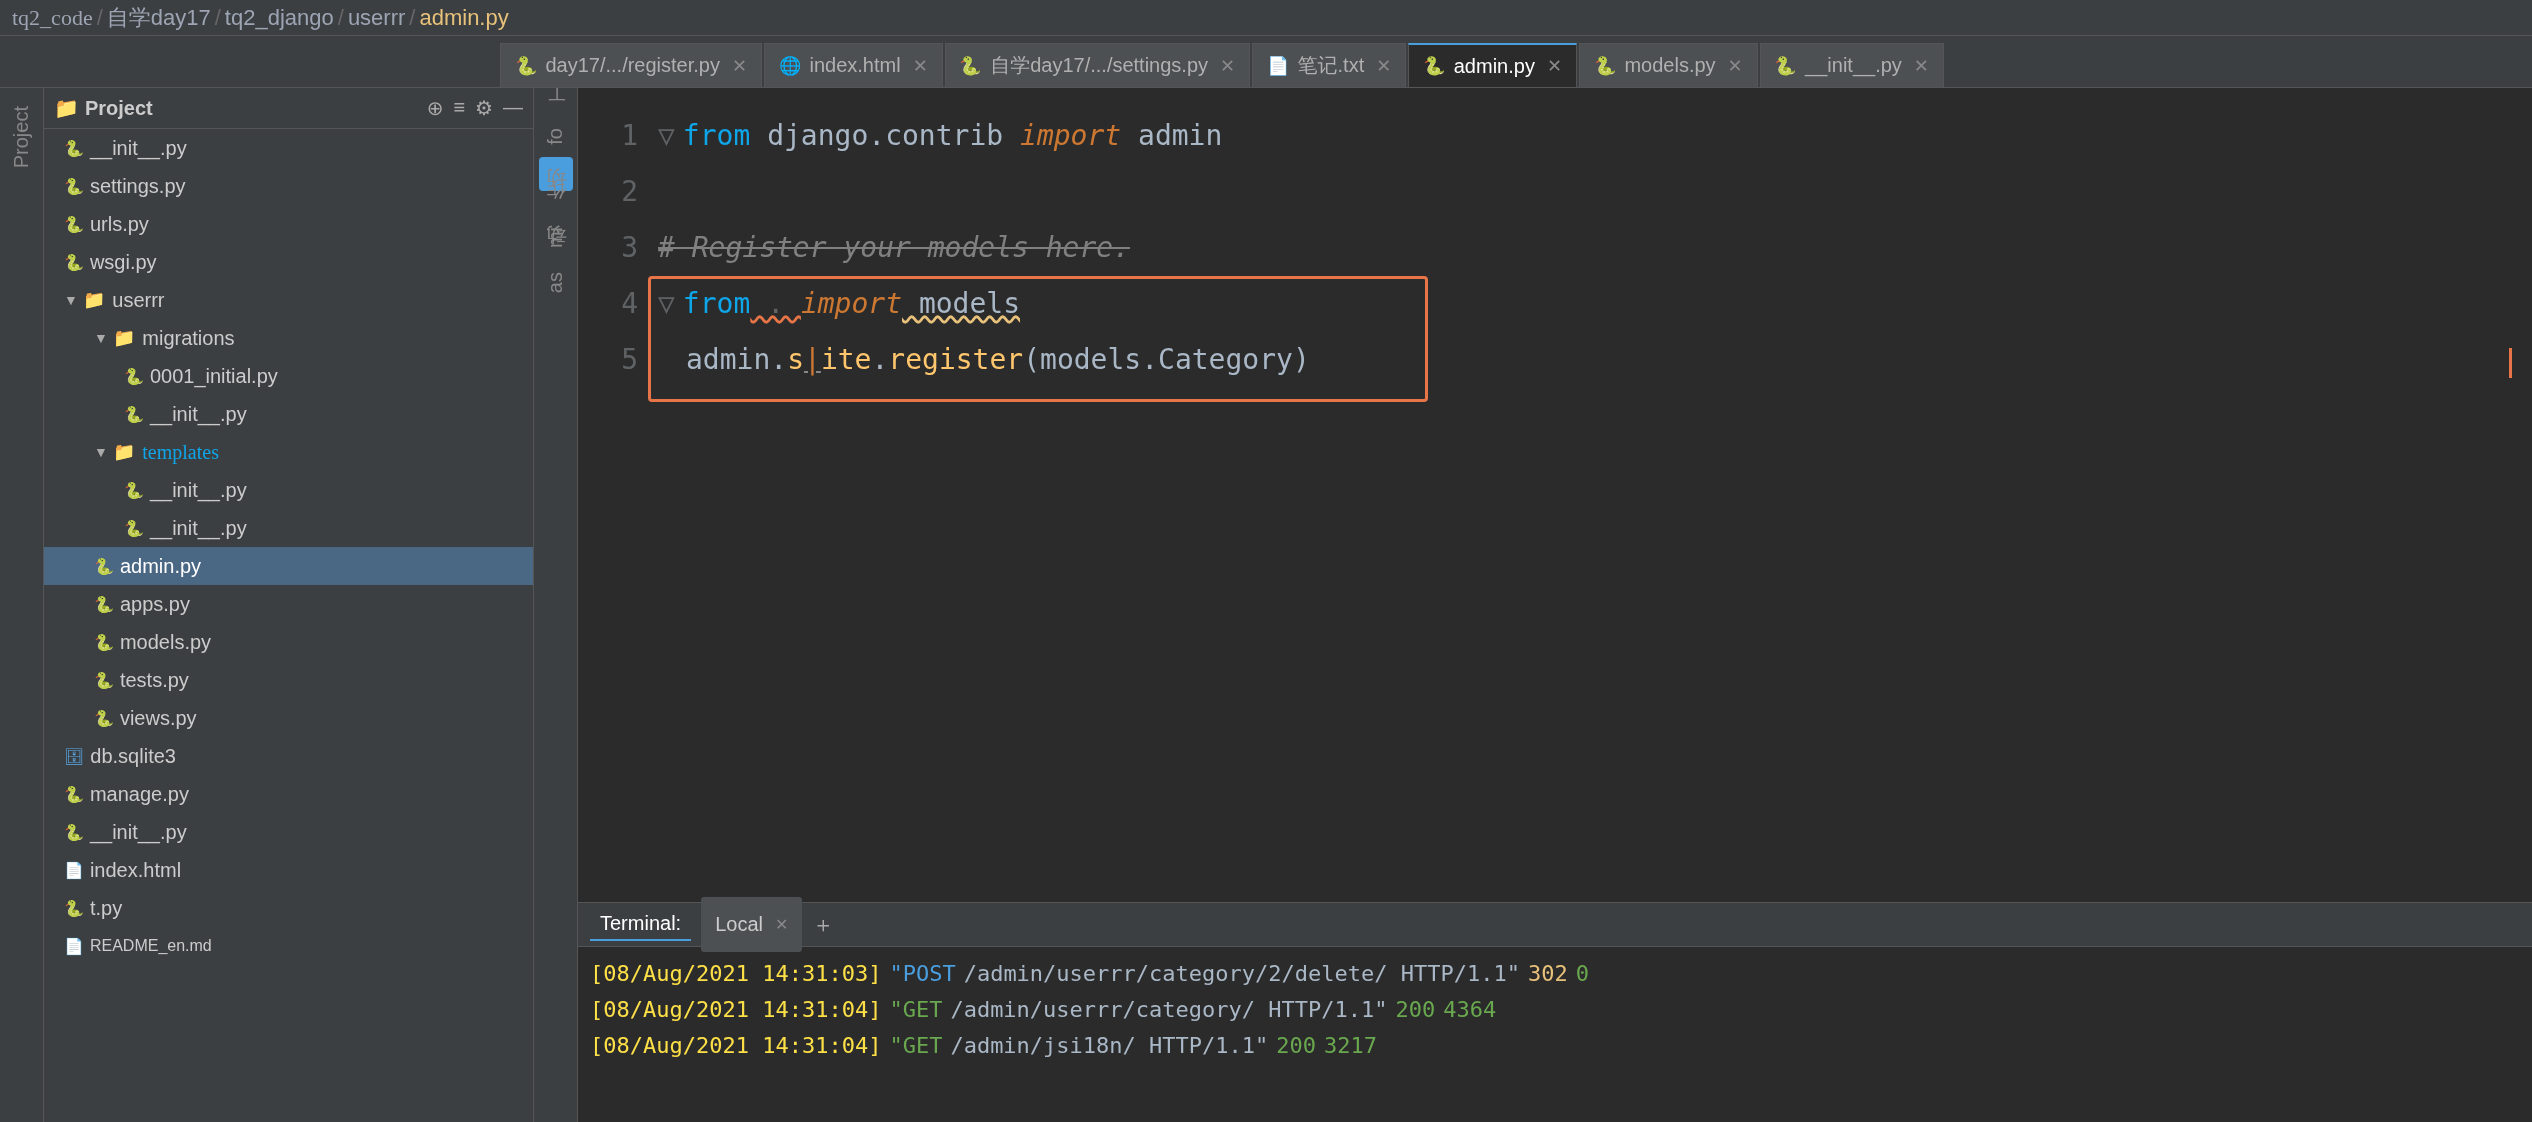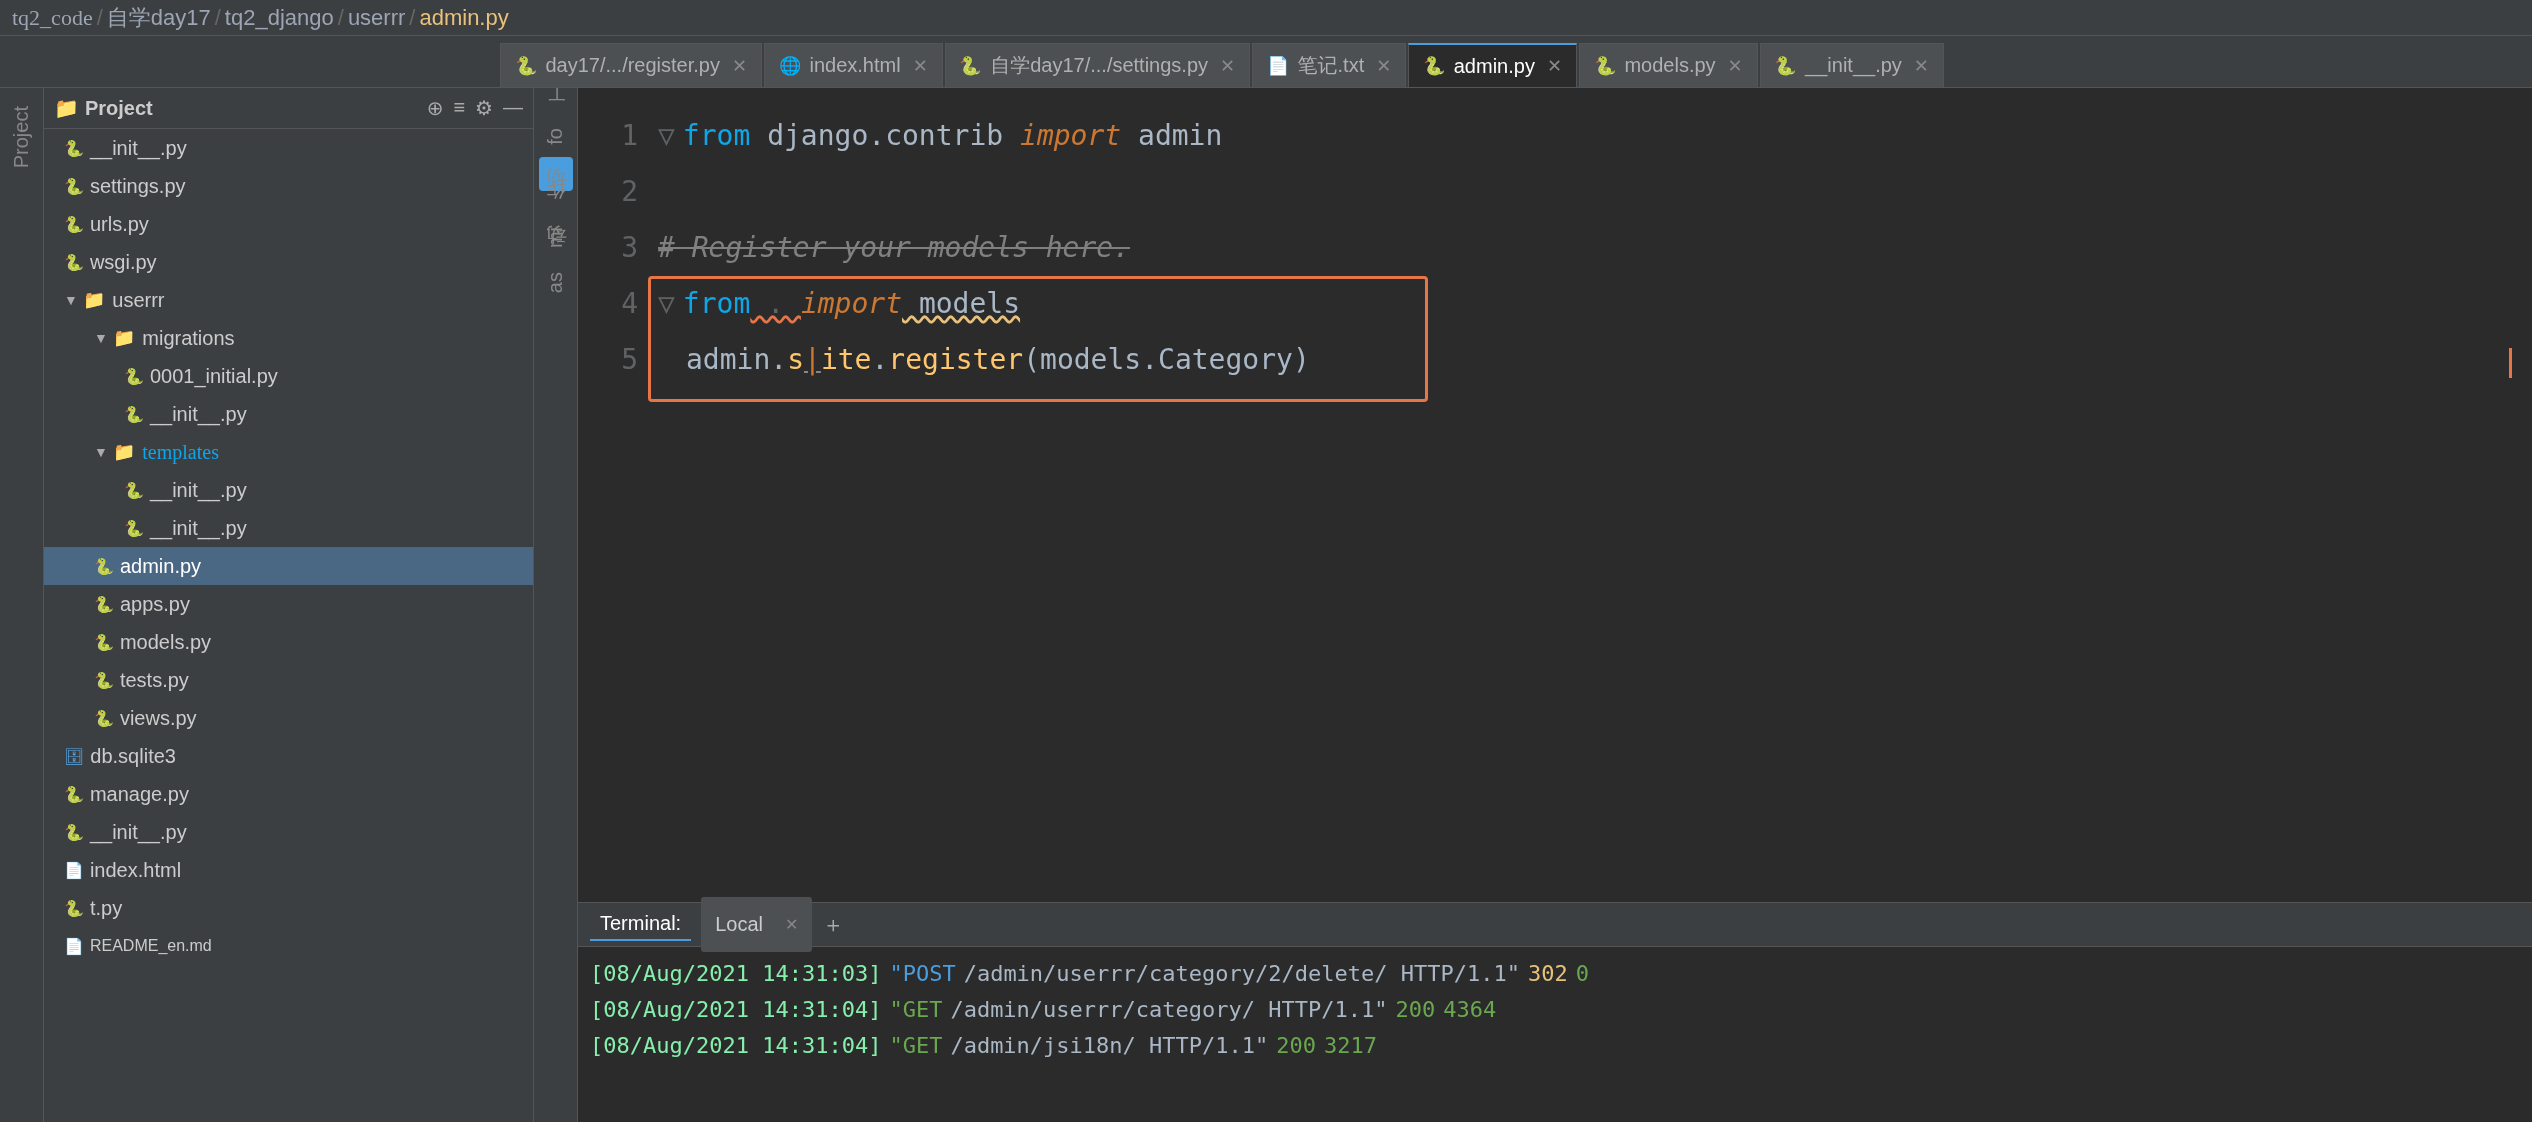--- a/index.html
+++ b/index.html
@@ -207,37 +207,37 @@
     }
     .terminal-local {
       color: #ccc;
       font-size: 20px;
       font-family: sans-serif;
       padding: 16px 14px;
       background: #4c5052;
       border-radius: 3px;
       display: flex;
       align-items: center;
-      gap: 22px;
+      gap: 12px;
     }
     .terminal-plus {
       color: #aaa;
       font-size: 22px;
       cursor: pointer;
     }
     .terminal-content {
       flex: 1;
       padding: 8px 12px;
       overflow: hidden;
       font-size: 22px;
       font-family: 'Consolas', 'Monaco', monospace;
       color: #a9b7c6;
     }
     .log-line { height: 36px; display: flex; align-items: center; gap: 8px; }
-    .log-time { color: #86efac; }
+    .log-time { color: #fde047; }
     .log-method-post { color: #4a9ede; }
     .log-method-get { color: #6aa84f; }
     .log-path { color: #a9b7c6; }
     .log-status { color: #6aa84f; }
     .log-status-302 { color: #e8c17a; }
 
     
     ::-webkit-scrollbar { width: 8px; height: 8px; }
     ::-webkit-scrollbar-track { background: #3c3f41; }
     ::-webkit-scrollbar-thumb { background: #5a5d5f; border-radius: 4px; }

